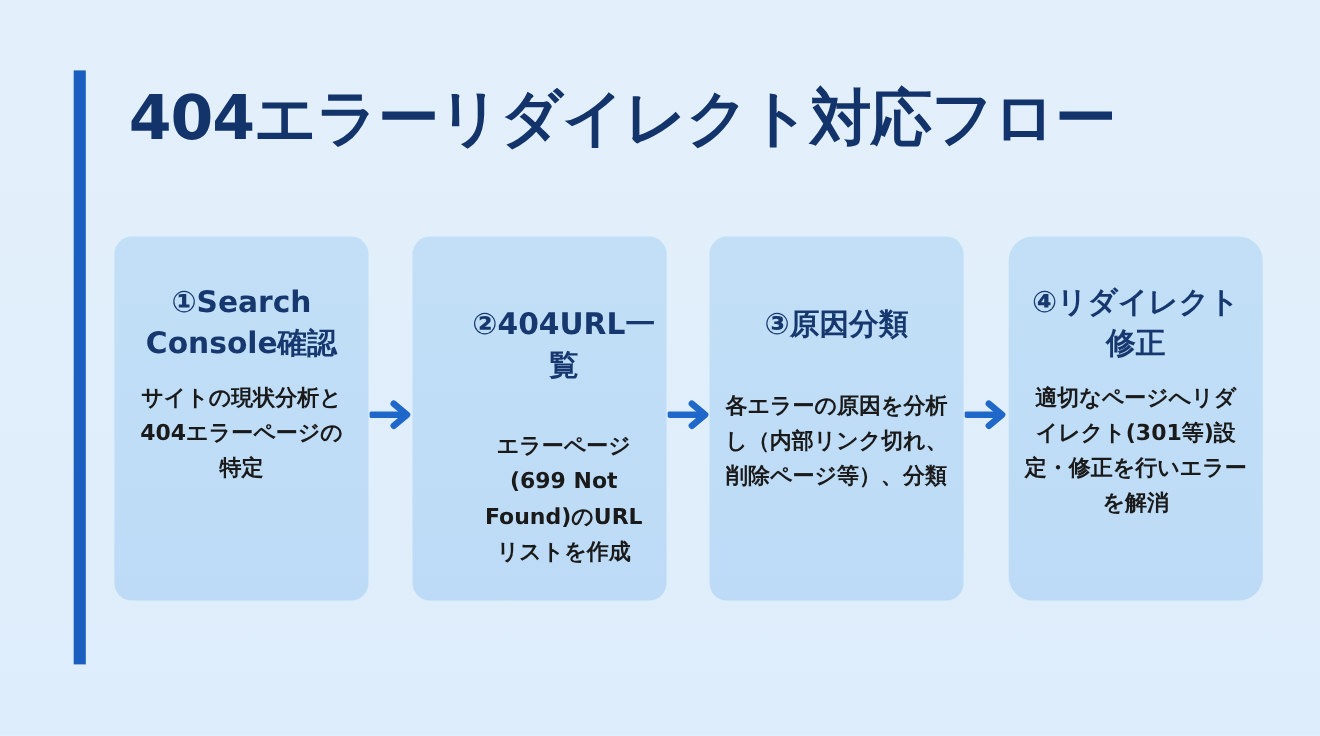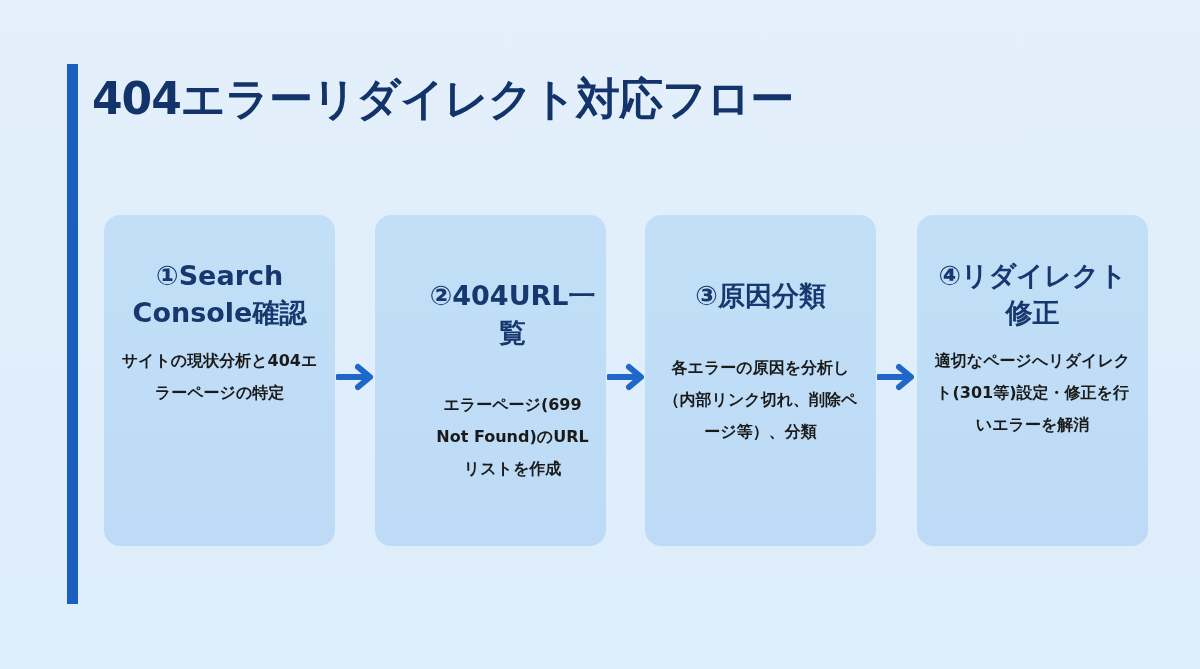--- a/index.html
+++ b/index.html
@@ -7,41 +7,41 @@
       width: 1200px; height: 669px; overflow: hidden;
       background: linear-gradient(180deg, #e3f0fb 0%, #deedfb 100%);
       font-family: "DejaVu Sans", "Liberation Sans", sans-serif;
       position: relative;
     }
     .accent-bar {
       position: absolute; left: 67px; top: 64px; width: 11px; height: 540px;
       background: #1a5fbf;
     }
     .title {
-      position: absolute; left: 92px; top: 70px;
-      font-size: 44px; font-weight: bold; color: #13336b;
+      position: absolute; left: 117px; top: 70px;
+      font-size: 56px; font-weight: bold; color: #13336b;
       letter-spacing: -1px; white-space: nowrap;
     }
     .flow { position: absolute; left: 104px; top: 215px; width: 1045px; height: 332px; }
     .step {
       position: absolute; top: 0; width: 231px; height: 331px;
       background: linear-gradient(180deg, #c2dff7 0%, #bddbf6 100%);
       border-radius: 16px; box-sizing: border-box;
       display: flex; flex-direction: column; align-items: center;
       text-align: center;
     }
     .step-title {
       font-size: 27px; font-weight: bold; color: #16386f;
       line-height: 37px; padding: 0 8px;
     }
     .step-desc {
-      font-size: 16px; font-weight: bold; color: #1a1a1a;
+      font-size: 20px; font-weight: bold; color: #1a1a1a;
       line-height: 32px; padding: 0 14px;
     }
-    .s1 { left: 0; } .s2 { left: 271px; padding-left: 44px; } .s3 { left: 541px; } .s4 { left: 813px; }
+    .s1 { left: 0; } .s2 { left: 271px; padding-left: 44px; } .s3 { left: 541px; } .s4 { left: 813px; border-radius: 22px; }
     .s1 .step-title { margin-top: 42px; } .s1 .step-desc { margin-top: 14px; }
     .s2 .step-title { margin-top: 62px; } .s2 .step-desc { margin-top: 38px; }
     .s3 .step-title { margin-top: 62px; } .s3 .step-desc { margin-top: 38px; }
     .s4 .step-title { margin-top: 42px; } .s4 .step-desc { margin-top: 14px; }
     .arrow { position: absolute; top: 148px; width: 40px; height: 28px; }
     .a1 { left: 232px; } .a2 { left: 503px; } .a3 { left: 773px; }
   </style>
 </head>
 <body>
 

